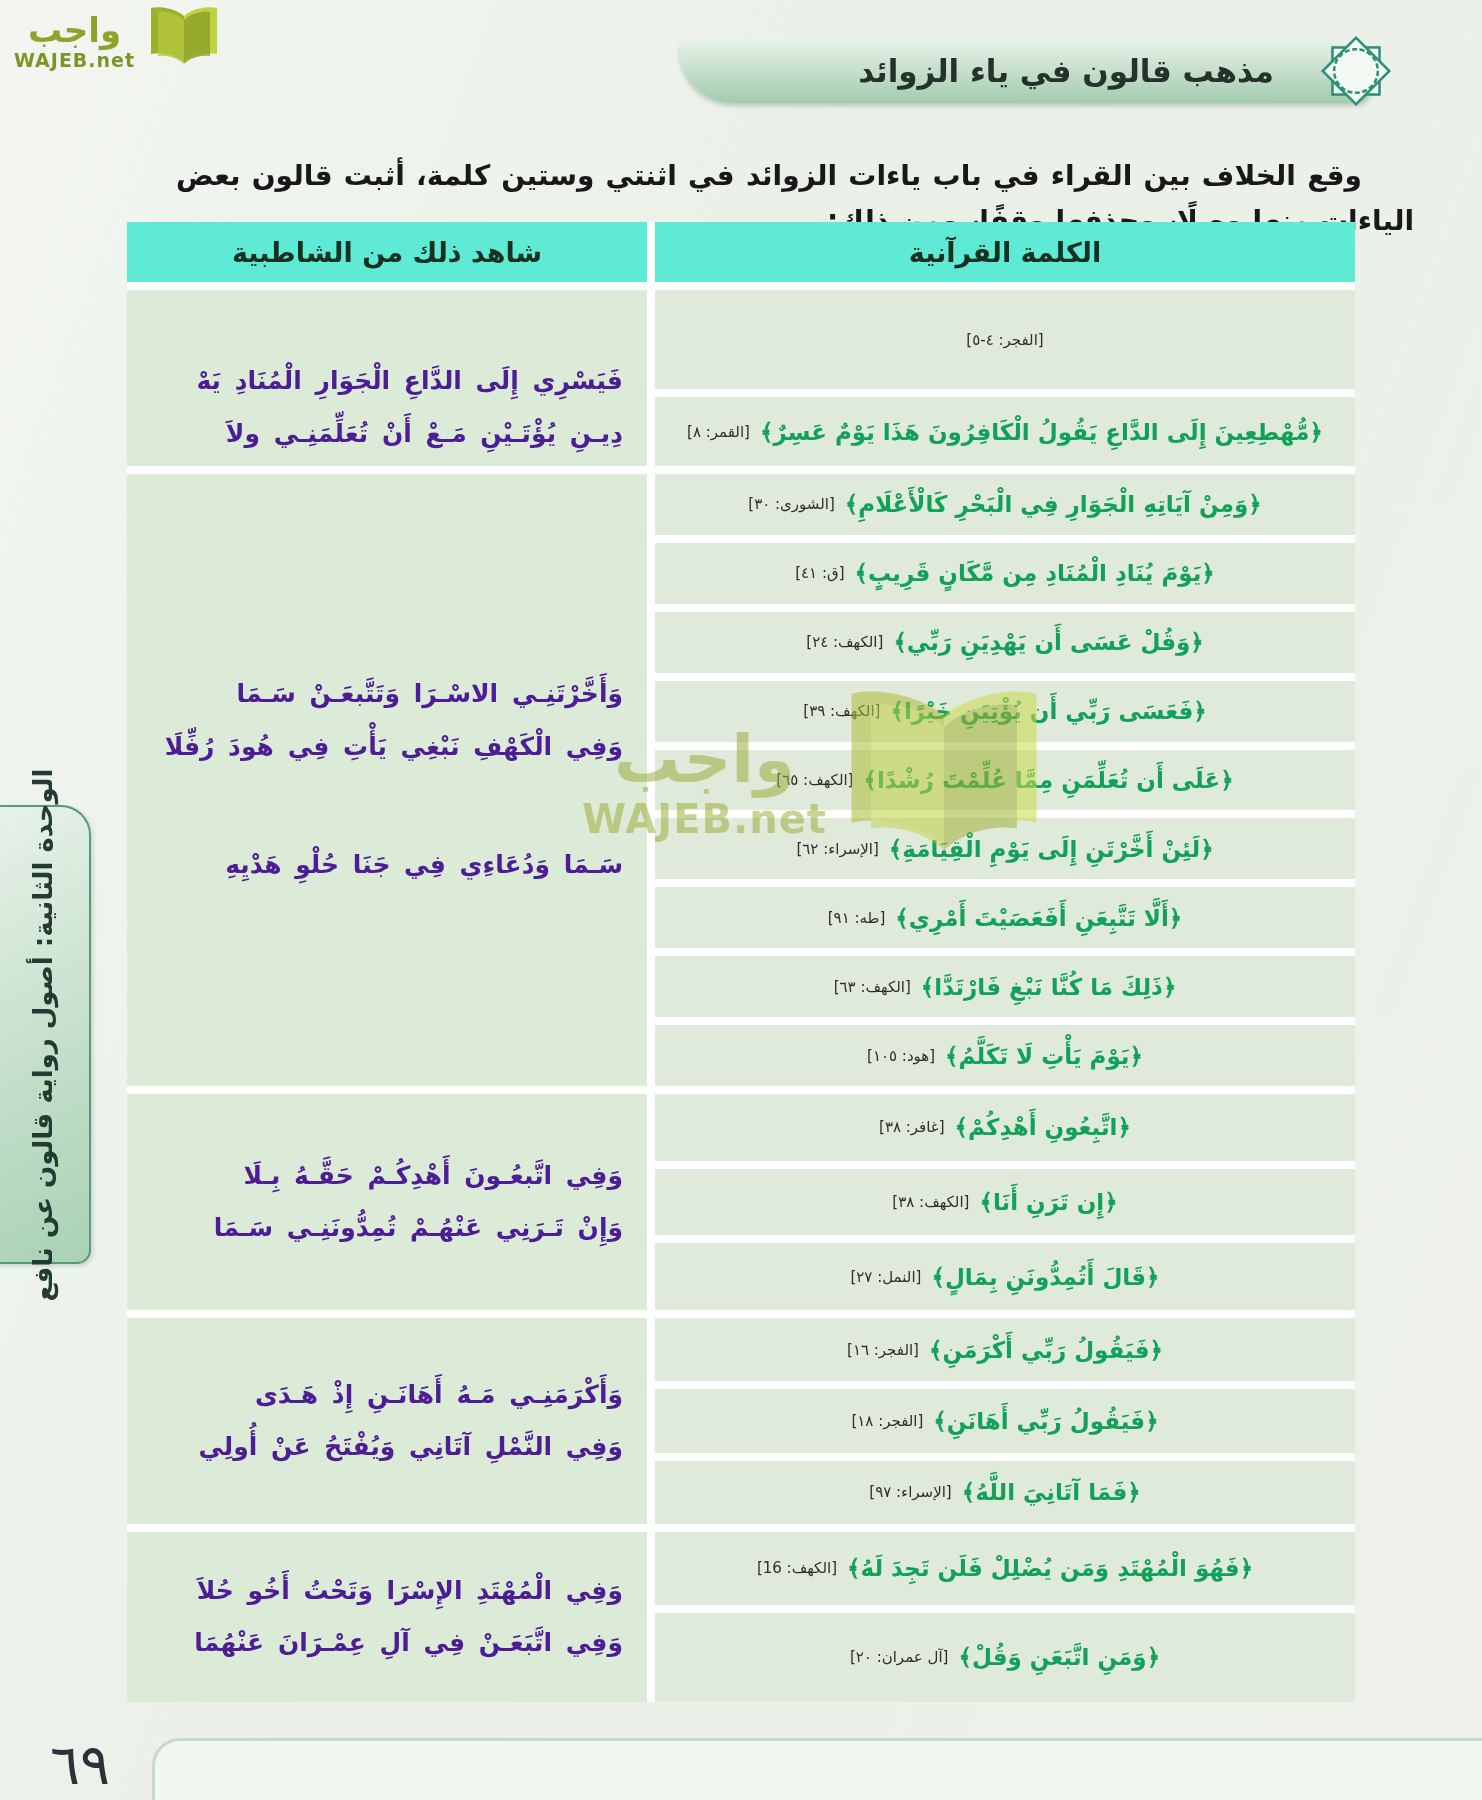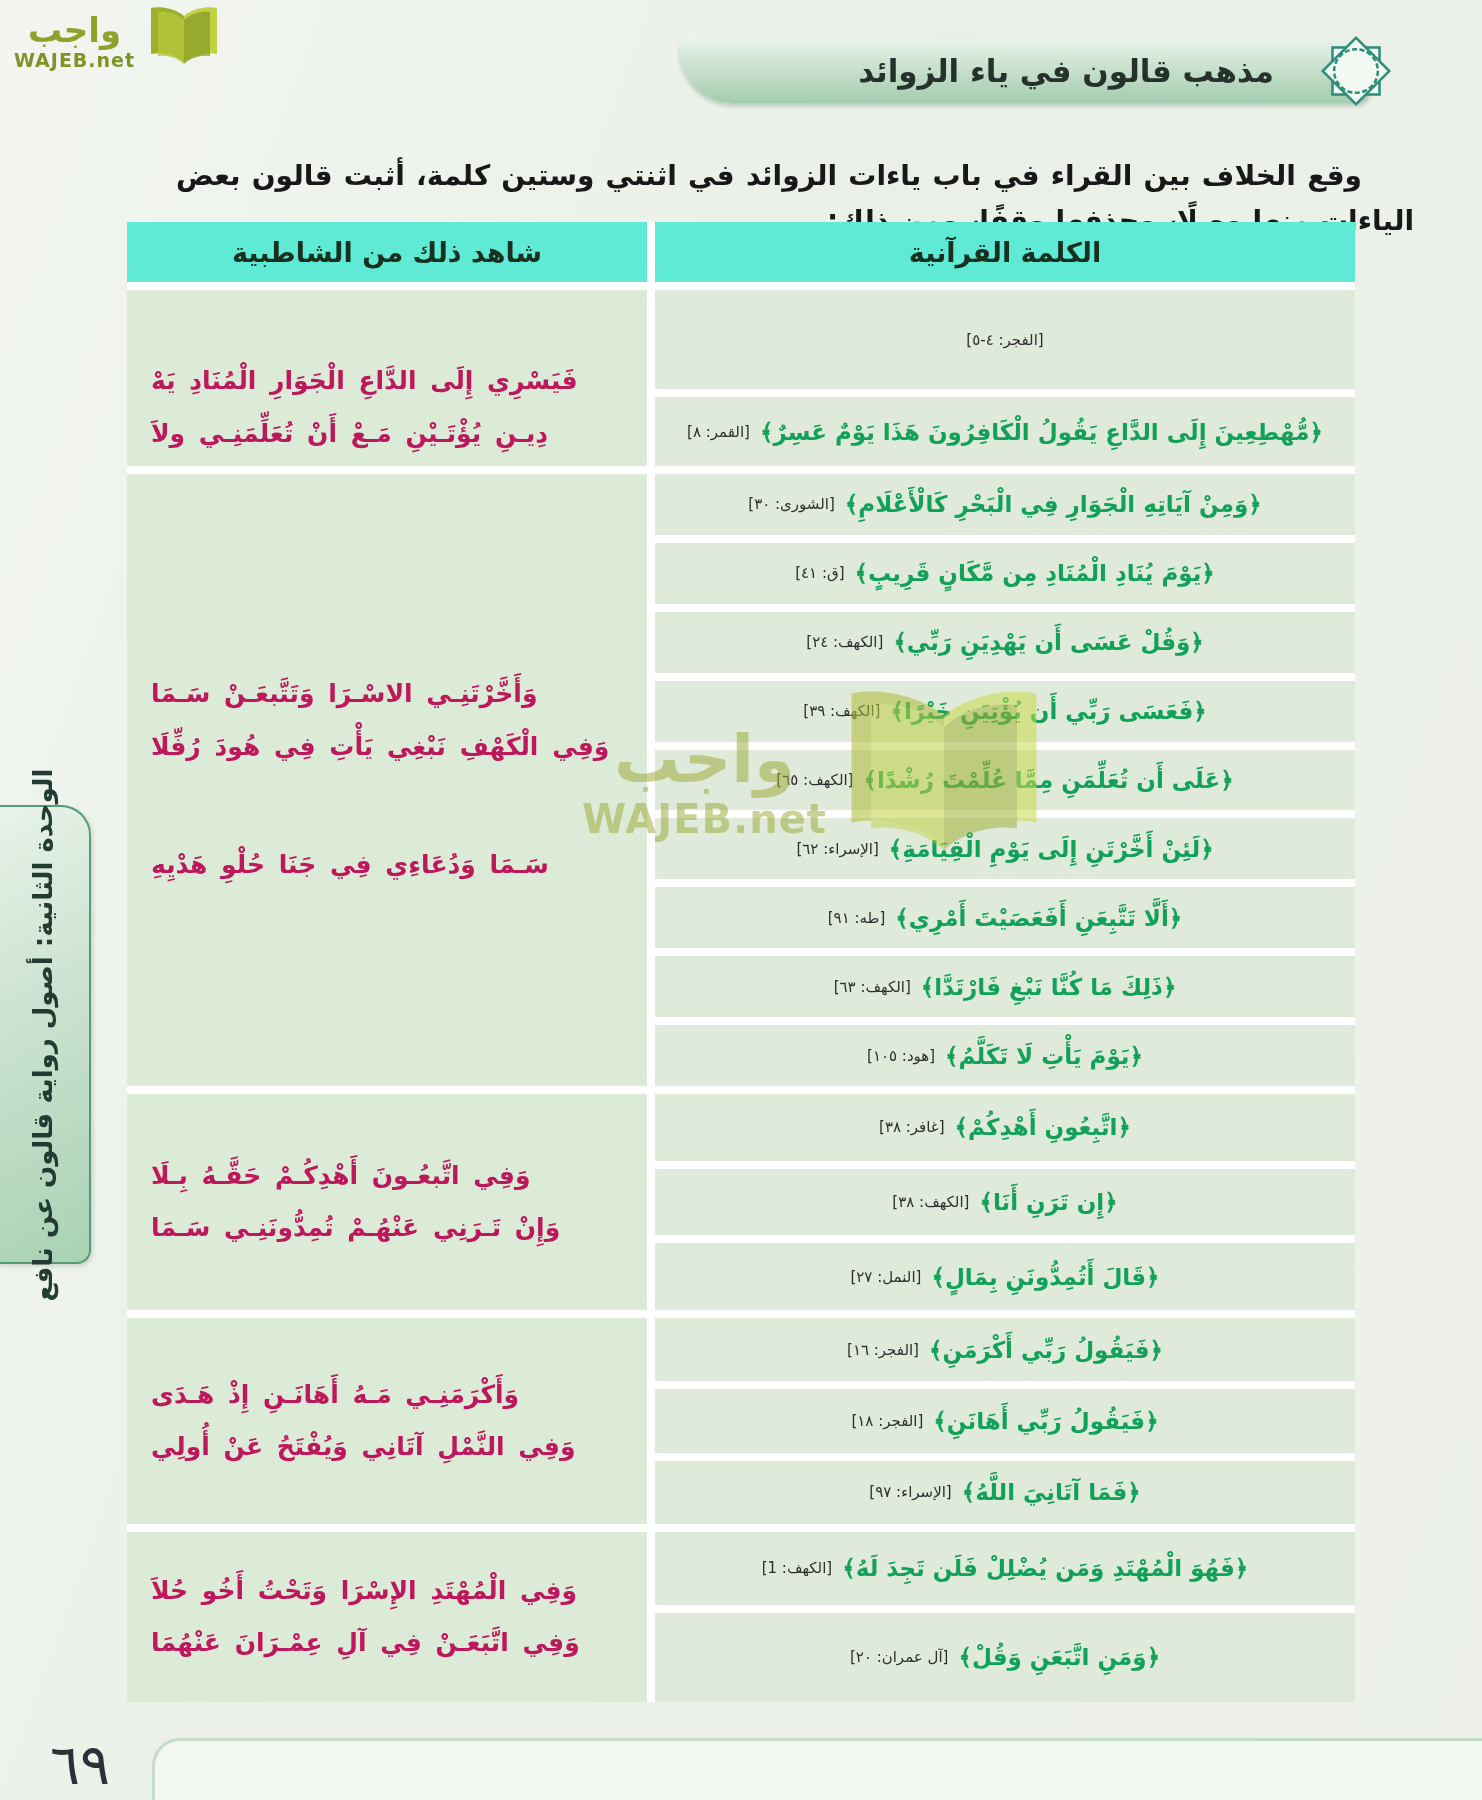--- a/index.html
+++ b/index.html
@@ -49,21 +49,21 @@
     background:#dfeada;flex:1;display:flex;flex-direction:row;align-items:center;justify-content:center;
     gap:10px;direction:rtl;padding:4px 14px;overflow:hidden;
   }
   .verse-text{color:#12a159;font-size:23px;font-weight:bold;white-space:nowrap;}
   .verse-ref{color:#2e2e2e;font-size:15px;white-space:nowrap;}
   .g-evidence{
     flex:1;background:#dcead8;display:flex;flex-direction:column;justify-content:center;
     padding:10px 24px;
   }
   .poetry-line{
-    color:#be185d;font-size:25px;font-weight:bold;text-align:left;
+    color:#4c1d95;font-size:25px;font-weight:bold;text-align:right;
     line-height:2.1;direction:rtl;word-spacing:5px;white-space:nowrap;
   }
   .g0{height:176px;} .g1{height:612px;} .g2{height:216px;} .g3{height:206px;} .g4{height:170px;}
   .g0 .verse-row:first-child{flex:1.5;}
   .g4 .verse-row:last-child{flex:1.25;}
   .g0 .g-evidence{justify-content:flex-end;padding-bottom:6px;}
   .g1 .poetry-line:nth-child(3){margin-top:66px;}
   
   .watermark{
     position:absolute;top:688px;left:582px;display:flex;flex-direction:row;align-items:center;
@@ -228,21 +228,21 @@
         </div>
         <div class="g-evidence">
           <div class="poetry-line">وَأَكْرَمَنِـي مَـهُ أَهَانَـنِ إِذْ هَـدَى</div>
           <div class="poetry-line">وَفِي النَّمْلِ آتَانِي وَيُفْتَحُ عَنْ أُولِي</div>
         </div>
       </div>
       <div class="group g4">
         <div class="g-verses">
           <div class="verse-row">
             <span class="verse-text">﴿فَهُوَ الْمُهْتَدِ وَمَن يُضْلِلْ فَلَن تَجِدَ لَهُ﴾</span>
-            <span class="verse-ref">[الكهف: 1]</span>
+            <span class="verse-ref">[الكهف: 16]</span>
           </div>
           <div class="verse-row">
             <span class="verse-text">﴿وَمَنِ اتَّبَعَنِ وَقُلْ﴾</span>
             <span class="verse-ref">[آل عمران: ٢٠]</span>
           </div>
         </div>
         <div class="g-evidence">
           <div class="poetry-line">وَفِي الْمُهْتَدِ الإِسْرَا وَتَحْتُ أَخُو حُلاَ</div>
           <div class="poetry-line">وَفِي اتَّبَعَـنْ فِي آلِ عِمْـرَانَ عَنْهُمَا</div>
         </div>

